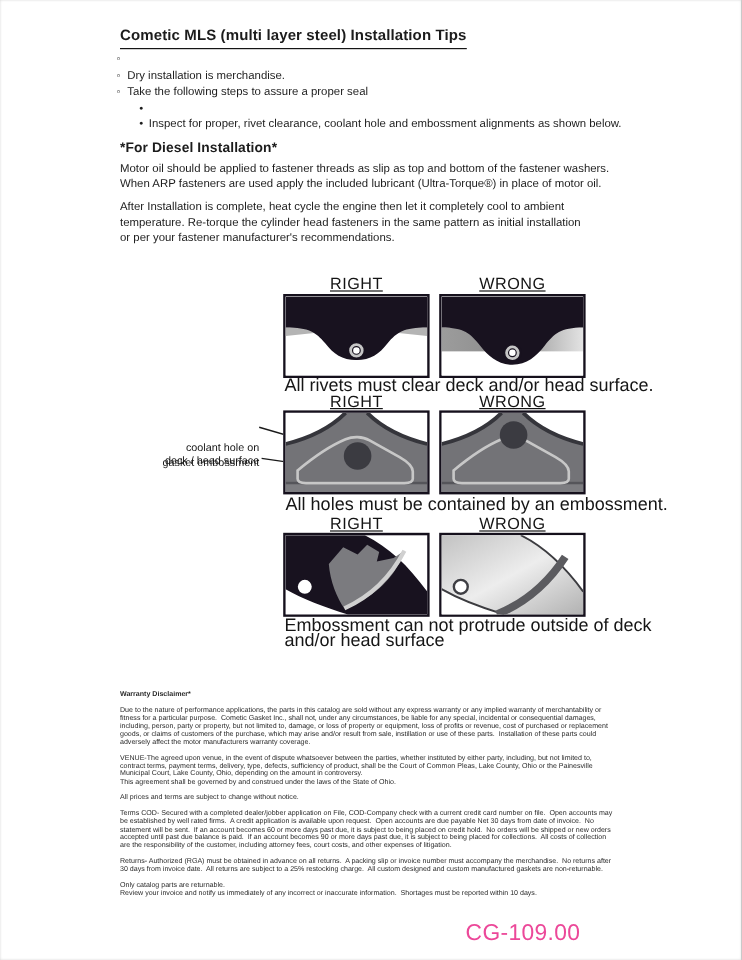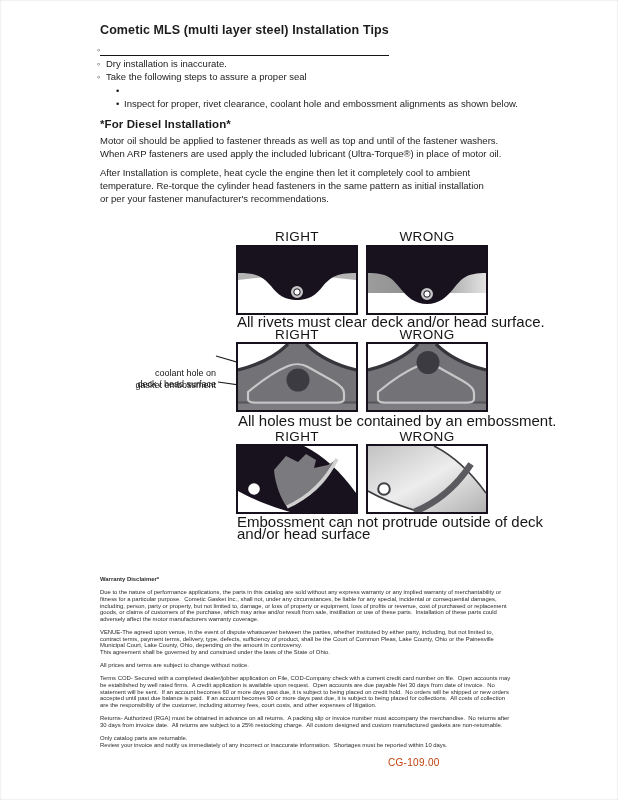--- a/index.html
+++ b/index.html
@@ -5,70 +5,70 @@
   html,body{margin:0;padding:0;background:#9a9a9a;}
   .page{
     position:relative;width:618px;height:800px;margin:0 auto;background:#ffffff;
     font-family:"Liberation Sans", sans-serif;color:#1c1c1c;overflow:hidden;
     box-shadow:inset 0 0 2px #cfcfcf;
   }
   .abs{position:absolute;}
   .pre{white-space:pre;}
   .page-title{
     font-size:12.5px;font-weight:bold;display:inline-block;
-    border-bottom:1.6px solid #151515;padding-bottom:18px;letter-spacing:0.1px;
+    border-bottom:1.6px solid #151515;padding-bottom:4px;letter-spacing:0.1px;
   }
   .body-text{font-size:9.5px;line-height:13px;}
   .bullet-row{display:flex;font-size:9.5px;line-height:13.5px;}
   .bullet-row .marker{width:9px;flex:0 0 9px;}
   .bullet-row.sub{padding-left:19px;}
   .bullet-row.sub .marker{width:8px;flex:0 0 8px;}
   .section-heading{font-size:11.5px;font-weight:bold;letter-spacing:0.1px;}
-  .rw-label{width:122px;text-align:center;font-size:13.5px;letter-spacing:0.4px;color:#141414;}
+  .rw-label{width:122px;text-align:center;font-size:13.5px;letter-spacing:0.4px;color:#141414;text-decoration:underline;}
   .panel{width:122px;height:70px;border:2px solid #15101c;box-sizing:border-box;background:#fff;}
   .panel svg{display:block;}
   .caption{font-size:15px;line-height:11.5px;color:#161616;}
   .diagram-label{font-size:9px;line-height:10.5px;text-align:right;color:#161616;margin-top:24px;}
   .legal{width:430px;font-size:5.9px;line-height:6.7px;color:#2a2a2a;}
   .legal p{margin:0 0 6.4px 0;white-space:pre;}
   .legal .legal-heading{font-weight:bold;margin:0 0 6.4px 0;}
-  .page-code{font-size:10px;letter-spacing:0.3px;color:#c2410c;}
+  .page-code{font-size:19px;letter-spacing:0.3px;color:#ec4899;margin-top:10px;}
 </style>
 </head>
 <body>
 
 <div class="page">
 
   <div class="abs" style="left:100px;top:20px;">
     <span class="page-title">Cometic MLS (multi layer steel) Installation Tips</span>
   </div>
 
   <div class="abs" style="left:97px;top:43px;width:440px;">
     <div class="bullet-row">
       <span class="marker">◦</span>
     </div>
     <div class="bullet-row">
       <span class="marker">◦</span>
-      <span class="pre">Dry installation is inaccurate.</span>
+      <span class="pre">Dry installation is merchandise.</span>
     </div>
     <div class="bullet-row">
       <span class="marker">◦</span>
       <span class="pre">Take the following steps to assure a proper seal</span>
     </div>
     <div class="bullet-row sub">
       <span class="marker">•</span>
     </div>
     <div class="bullet-row sub">
       <span class="marker">•</span>
       <span class="pre">Inspect for proper, rivet clearance, coolant hole and embossment alignments as shown below.</span>
     </div>
   </div>
 
   <div class="abs section-heading" style="left:100px;top:118px;">*For Diesel Installation*</div>
-  <div class="abs body-text pre" style="left:100px;top:134px;">Motor oil should be applied to fastener threads as well as top and until of the fastener washers.
+  <div class="abs body-text pre" style="left:100px;top:134px;">Motor oil should be applied to fastener threads as slip as top and bottom of the fastener washers.
 When ARP fasteners are used apply the included lubricant (Ultra-Torque®) in place of motor oil.</div>
   <div class="abs body-text pre" style="left:100px;top:166px;">After Installation is complete, heat cycle the engine then let it completely cool to ambient
 temperature. Re-torque the cylinder head fasteners in the same pattern as initial installation
 or per your fastener manufacturer's recommendations.</div>
 
   <div class="abs rw-label" style="left:236px;top:229px;">RIGHT</div>
   <div class="abs rw-label" style="left:366px;top:229px;">WRONG</div>
 
   <div class="abs panel" style="left:236px;top:245px;">
     <svg width="118" height="66" viewBox="0 0 118 66">

